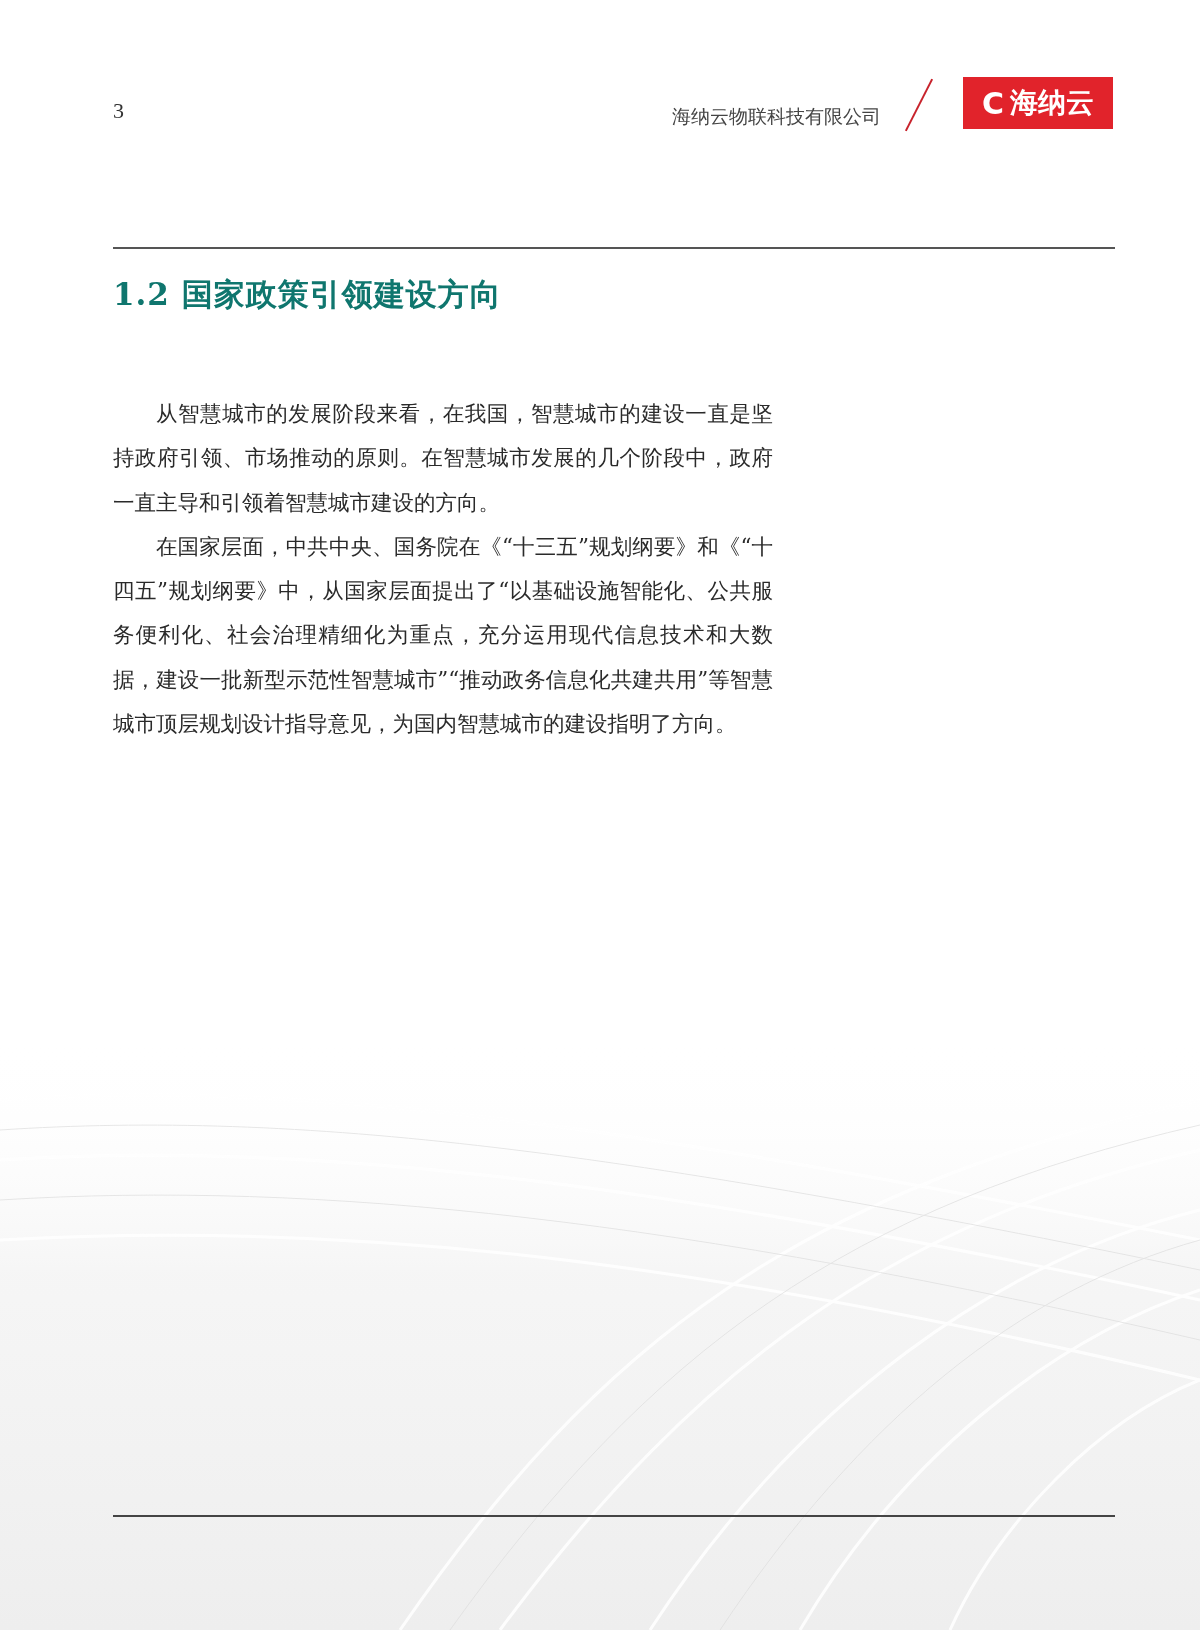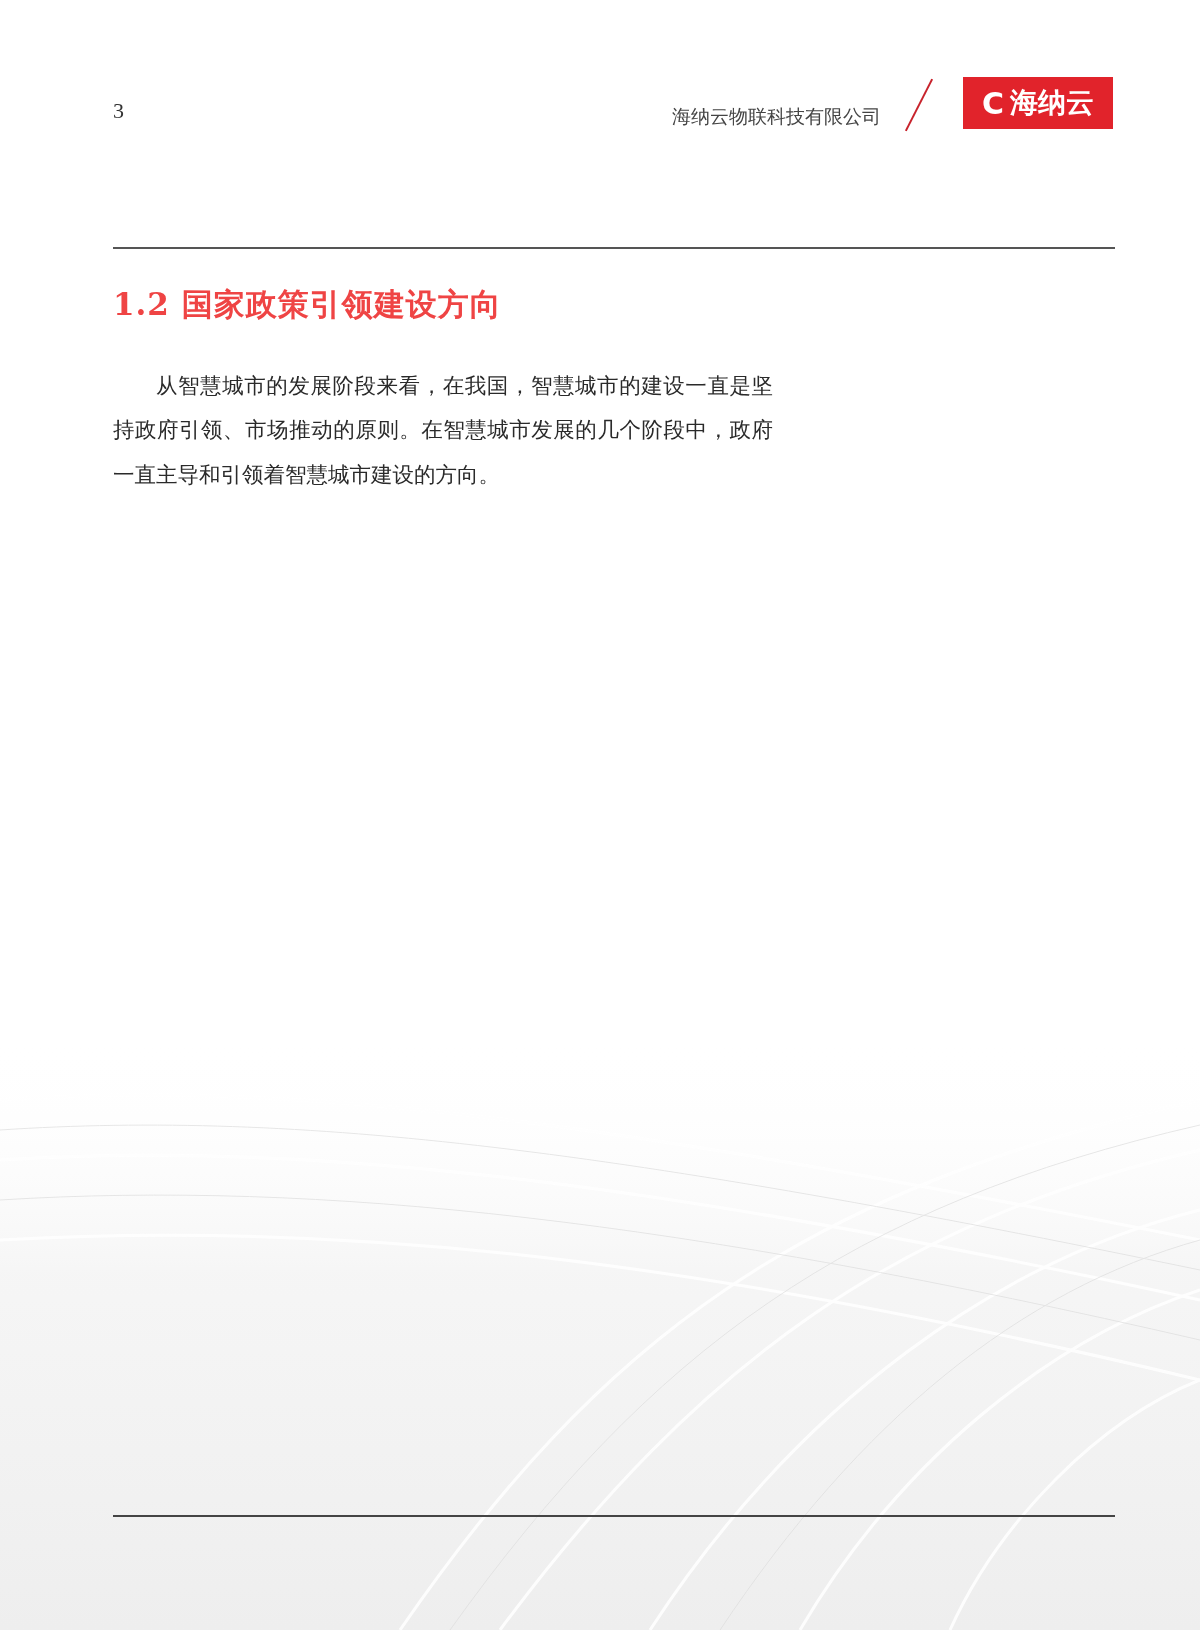--- a/index.html
+++ b/index.html
@@ -35,27 +35,27 @@
     font-family: "DejaVu Sans", sans-serif; font-weight: bold; font-size: 28px;
   }
   .logo .c { font-size: 30px; }
   .rule-top {
     position: absolute; left: 113px; top: 247px; width: 1002px; height: 2px; background: #555;
   }
   .rule-bottom {
     position: absolute; left: 113px; top: 1515px; width: 1002px; height: 2px; background: #444;
   }
   .heading {
-    position: absolute; left: 113px; top: 284px;
-    font-size: 31px; font-weight: bold; color: #ef4444;
+    position: absolute; left: 113px; top: 274px;
+    font-size: 31px; font-weight: bold; color: #0f766e;
     font-family: "DejaVu Serif", serif;
     letter-spacing: 1px;
   }
   .body {
-    position: absolute; left: 113px; top: 364px; width: 660px;
+    position: absolute; left: 113px; top: 392px; width: 660px;
     font-size: 21.5px; line-height: 44.3px; color: #2a2a2a;
     text-align: justify;
   }
   .body p { margin: 0; text-indent: 2em; }
 </style>
 </head>
 <body>
 
 <svg class="bg-swirl" viewBox="0 0 1200 590" preserveAspectRatio="none">
   <defs>
@@ -91,15 +91,16 @@
   <span class="c">C</span>
   <span>海纳云</span>
 </div>
 
 <div class="rule-top"></div>
 
 <h1 class="heading" style="margin:0">1.2 国家政策引领建设方向</h1>
 
 <div class="body">
   <p>从智慧城市的发展阶段来看，在我国，智慧城市的建设一直是坚持政府引领、市场推动的原则。在智慧城市发展的几个阶段中，政府一直主导和引领着智慧城市建设的方向。</p>
+  <p>在国家层面，中共中央、国务院在《“十三五”规划纲要》和《“十四五”规划纲要》中，从国家层面提出了“以基础设施智能化、公共服务便利化、社会治理精细化为重点，充分运用现代信息技术和大数据，建设一批新型示范性智慧城市”“推动政务信息化共建共用”等智慧城市顶层规划设计指导意见，为国内智慧城市的建设指明了方向。</p>
 </div>
 
 <div class="rule-bottom"></div>
 
 </body></html>

